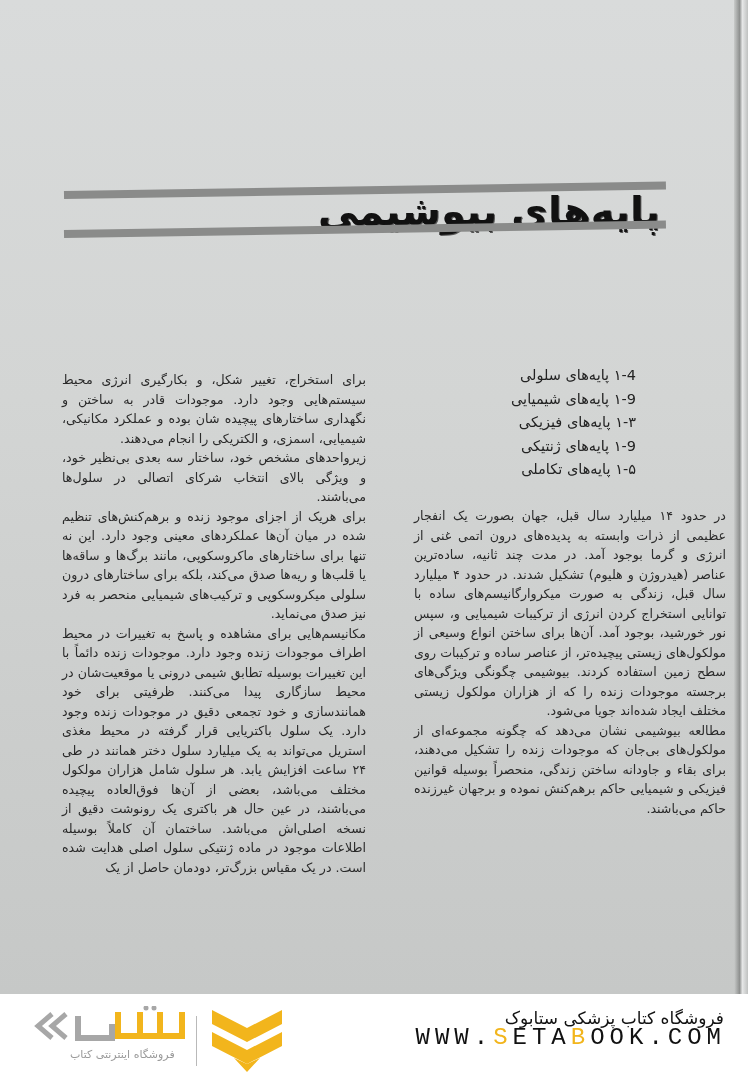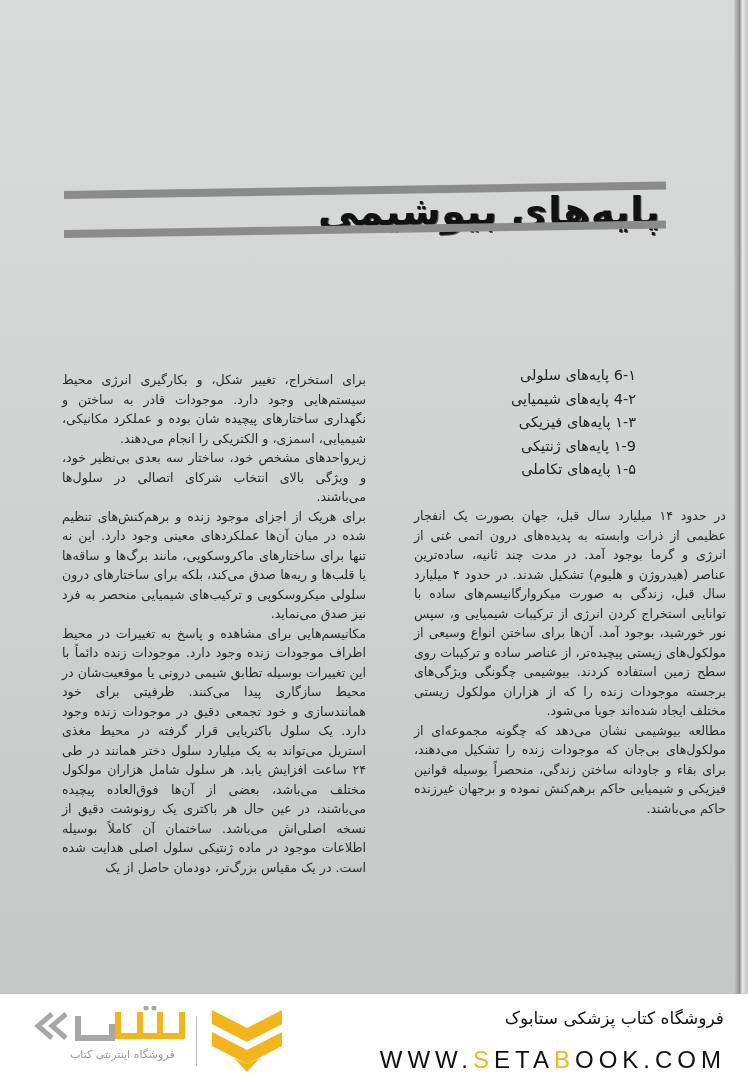--- a/index.html
+++ b/index.html
@@ -54,23 +54,23 @@
 
     .footer {
       position: absolute; left: 0; top: 994px; width: 748px; height: 86px;
       background: #ffffff;
     }
     .footer .store-name {
       position: absolute; right: 24px; top: 14px;
       direction: rtl; font-size: 17px; color: #111; margin-left: 29px;
     }
     .footer .store-url {
-      position: absolute; right: 22px; top: 52px;
+      position: absolute; right: 22px; top: 30px;
       font-size: 24px; letter-spacing: 5px; color: #111;
-      font-family: Liberation Sans, sans-serif;
+      font-family: Liberation Mono, monospace;
       margin-left: 16px;
     }
     .footer .store-url .hl { color: #f2b51c; }
     .logo-wrap { position: absolute; left: 30px; top: 10px; width: 260px; height: 70px; }
     .logo-chev { position: absolute; left: 182px; top: 6px; width: 70px; height: 62px; }
     .logo-sep { position: absolute; left: 166px; top: 12px; width: 1px; height: 50px; background: #b9b9b9; }
     .logo-word {
       position: absolute; left: 0px; top: 2px; width: 160px; height: 40px;
     }
     .logo-sub {
@@ -80,22 +80,22 @@
   </style>
 </head>
 <body>
 
 <div class="page">
   <div class="rule r1"></div>
   <div class="chapter-title">پایه‌های بیوشیمی</div>
   <div class="rule r2"></div>
 
   <ul class="toc">
-    <li>6-۱ پایه‌های سلولی</li>
-    <li>4-۲ پایه‌های شیمیایی</li>
+    <li>۱-4 پایه‌های سلولی</li>
+    <li>۱-9 پایه‌های شیمیایی</li>
     <li>۱-۳ پایه‌های فیزیکی</li>
     <li>۱-9 پایه‌های ژنتیکی</li>
     <li>۱-۵ پایه‌های تکاملی</li>
   </ul>
 
   <div class="col right">
     <p>در حدود ۱۴ میلیارد سال قبل، جهان بصورت یک انفجار عظیمی از ذرات وابسته به پدیده‌های درون اتمی غنی از انرژی و گرما بوجود آمد. در مدت چند ثانیه، ساده‌ترین عناصر (هیدروژن و هلیوم) تشکیل شدند. در حدود ۴ میلیارد سال قبل، زندگی به صورت میکروارگانیسم‌های ساده با توانایی استخراج کردن انرژی از ترکیبات شیمیایی و، سپس نور خورشید، بوجود آمد. آن‌ها برای ساختن انواع وسیعی از مولکول‌های زیستی پیچیده‌تر، از عناصر ساده و ترکیبات روی سطح زمین استفاده کردند. بیوشیمی چگونگی ویژگی‌های برجسته موجودات زنده را که از هزاران مولکول زیستی مختلف ایجاد شده‌اند جویا می‌شود.</p>
     <p>مطالعه بیوشیمی نشان می‌دهد که چگونه مجموعه‌ای از مولکول‌های بی‌جان که موجودات زنده را تشکیل می‌دهند، برای بقاء و جاودانه ساختن زندگی، منحصراً بوسیله قوانین فیزیکی و شیمیایی حاکم برهم‌کنش نموده و برجهان غیرزنده حاکم می‌باشند.</p>
   </div>
 

